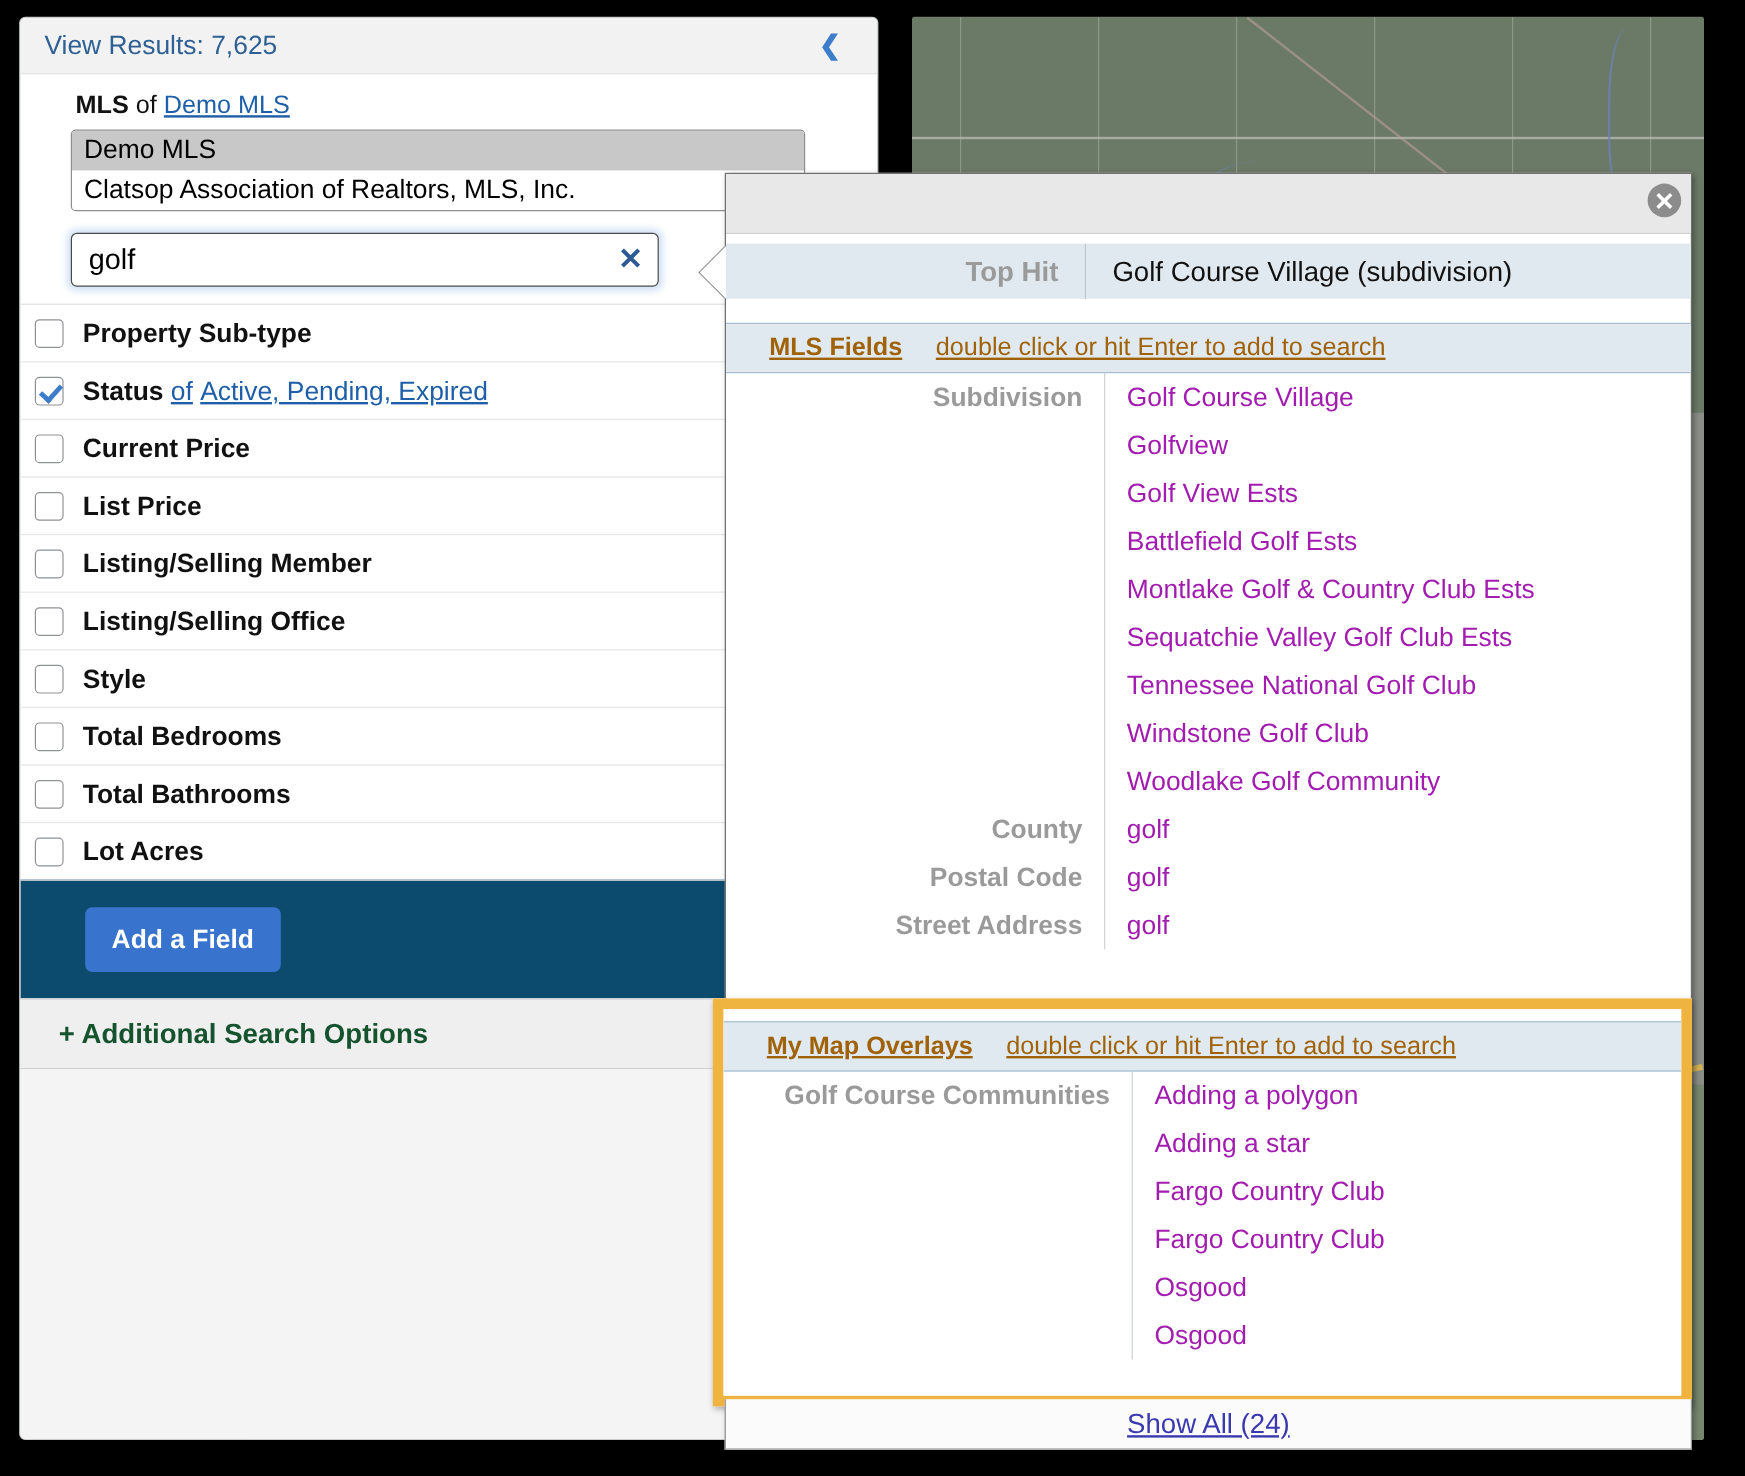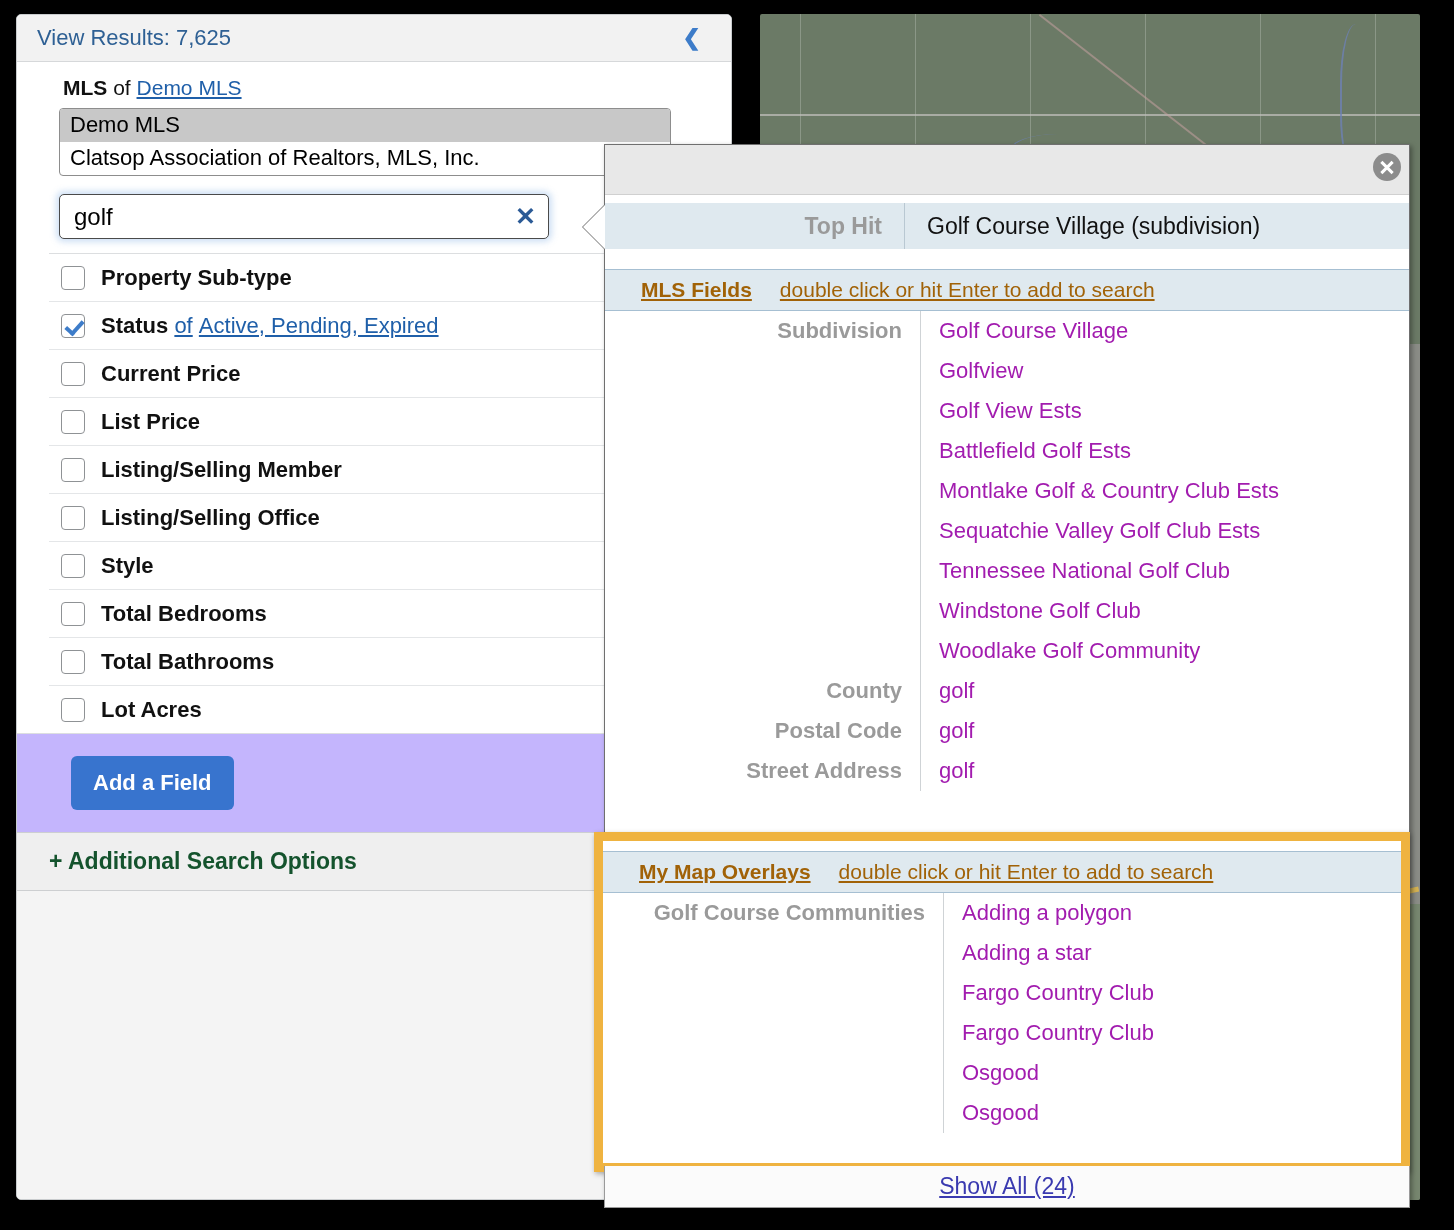--- a/index.html
+++ b/index.html
@@ -158,21 +158,21 @@
   }
   .clear-x {
     color: #2b5a96;
     font-size: 25px;
     font-weight: bold;
     line-height: 1;
     cursor: pointer;
     padding-left: 6px;
   }
 
-  .field-list { margin-top: 14px; margin-left: 32px; }
+  .field-list { margin-top: 14px; }
   .field-row {
     display: flex;
     align-items: center;
     height: 48px;
     border-top: 1px solid #e4e6e8;
     padding-left: 12px;
   }
   .field-row:first-child { border-top: 1px solid #dcdee0; }
   .cbox {
     width: 24px; height: 24px;
@@ -199,21 +199,21 @@
     color: #111;
   }
   .field-label .lnk {
     color: #1f5fa9;
     font-weight: normal;
     text-decoration: underline;
   }
 
   .addfield-zone {
     border-top: 1px solid #dcdee0;
-    background: #c4b5fd;
+    background: #0c4a6e;
     padding: 22px 0 22px 54px;
   }
   .btn-primary {
     display: inline-block;
     background: #3874ce;
     color: #fff;
     font-size: 22px;
     font-weight: bold;
     border: 0;
     border-radius: 6px;

